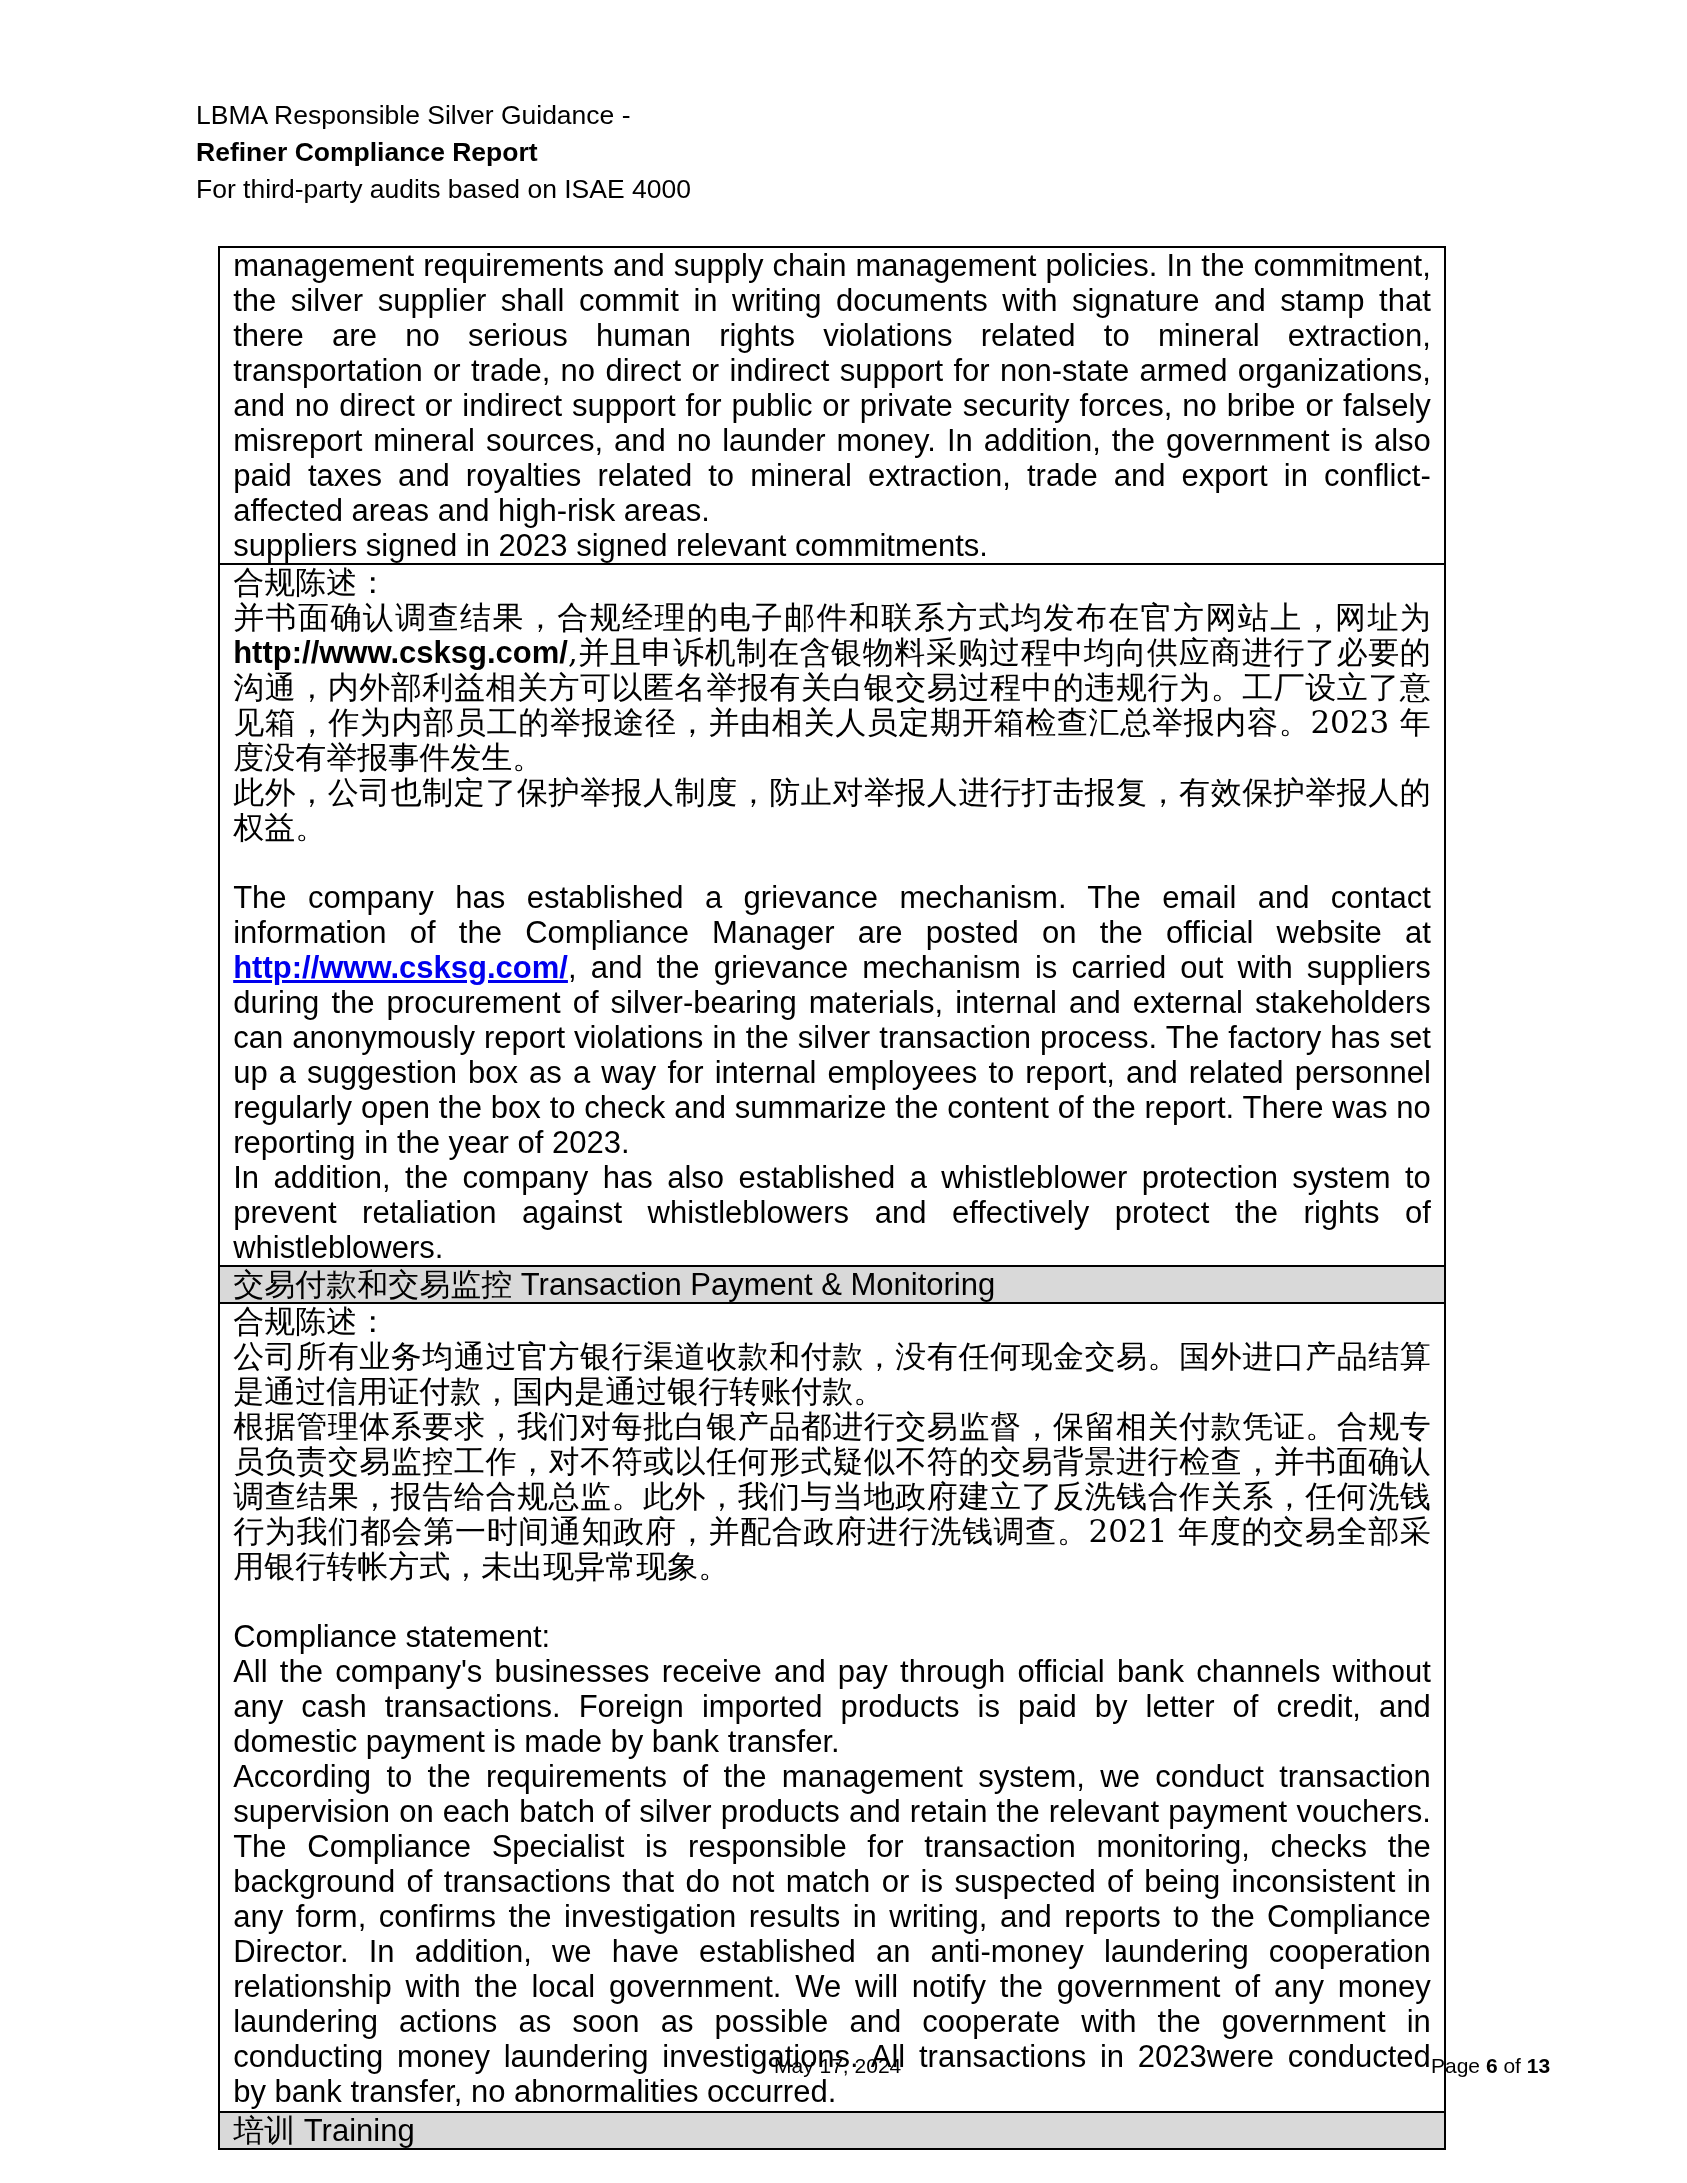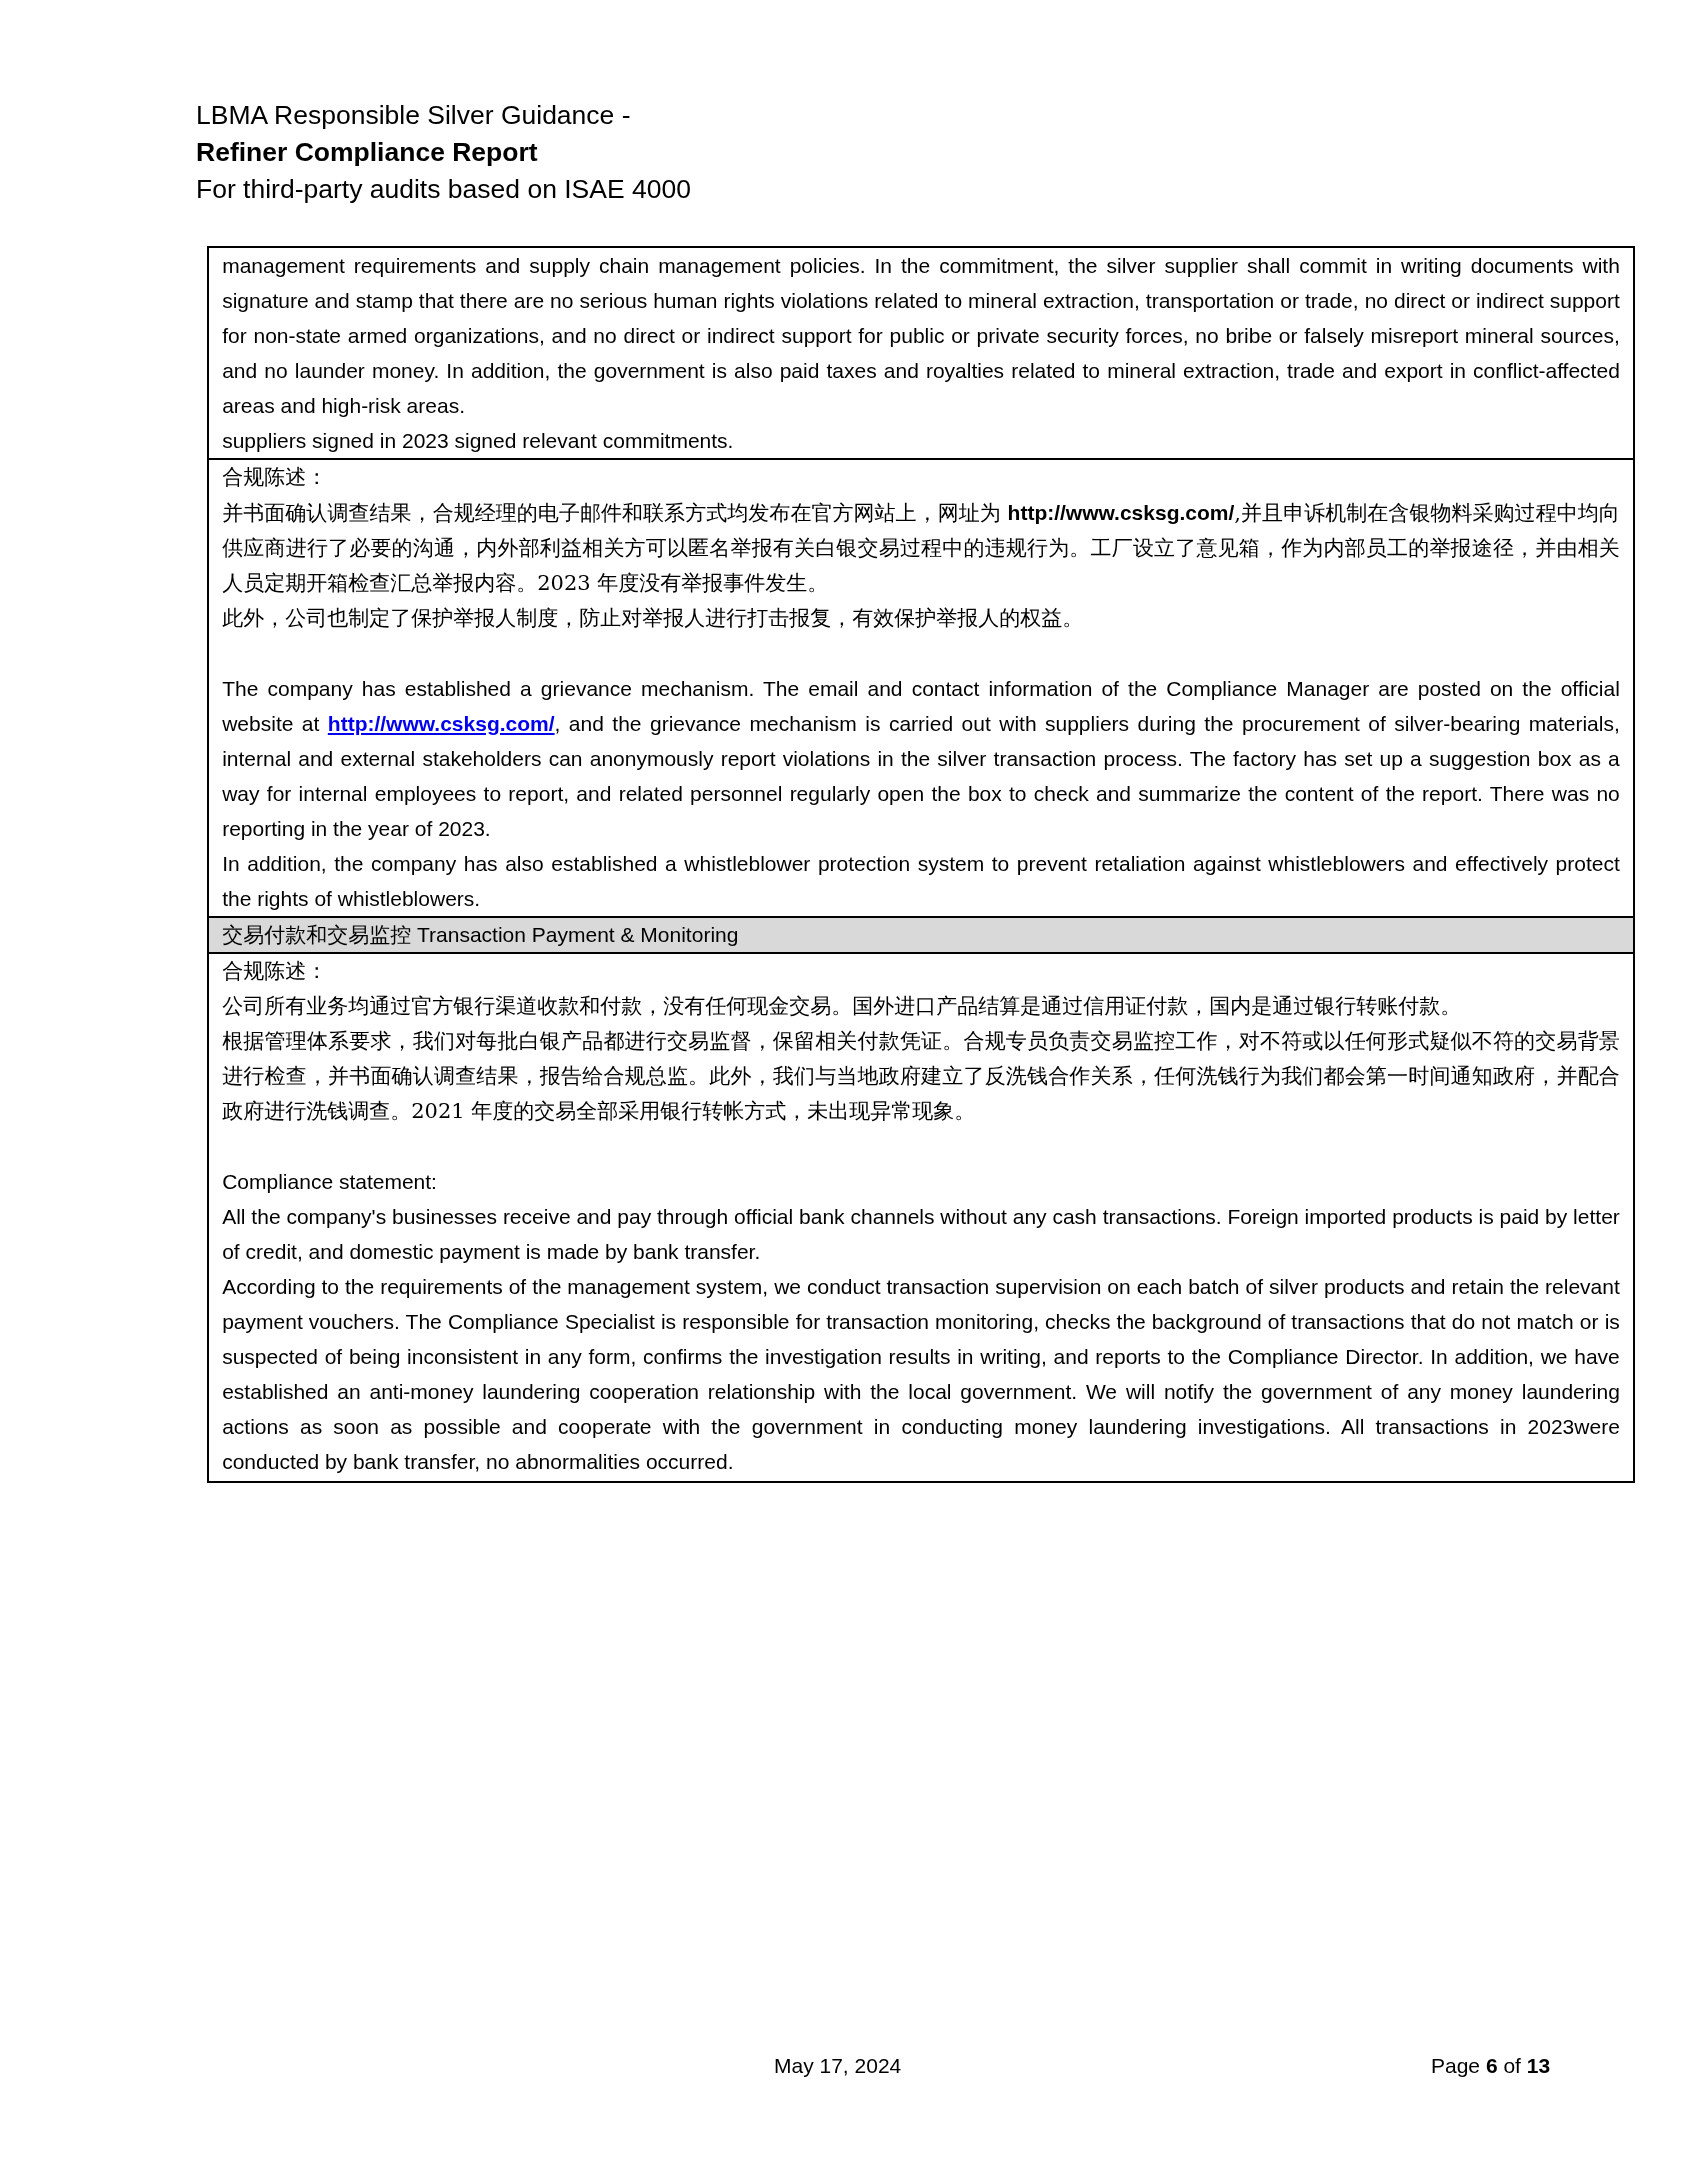--- a/index.html
+++ b/index.html
@@ -1,21 +1,21 @@
 <!DOCTYPE html>
 <html style="font-size:10.6px"><head>
 <meta charset="utf-8">
 <style>
   html, body { margin: 0; padding: 0; background: #ffffff; }
   body { width: 1687px; height: 2183px; position: relative; overflow: hidden;
          font-family: "Liberation Sans", "DejaVu Sans", sans-serif; color: #000; }
   .doc-header { position: absolute; left: 196px; top: 97px; font-size: 26.5px; line-height: 37px; }
   .doc-header .bold { font-weight: bold; }
-  table.report { position: absolute; left: 207px; top: 246px; width: 1428px;
-                 border-collapse: collapse; font-size: 21px; }
+  table.report { position: absolute; left: 218px; top: 246px; width: 1228px;
+                 border-collapse: collapse; font-size: 31px; }
   table.report td { border: 2px solid #000; padding: 0 13.2px; vertical-align: top; }
   td.section-head { background: #d9d9d9; line-height: 34px; padding-top: 1.3px; padding-bottom: 1.3px; }
   td.section-body { line-height: 35px; padding-top: 2px; padding-bottom: 20px; }
   .para { text-align: justify; margin: 0; }
   .blank { height: 35px; }
   .zh { font-family: "DejaVu Serif", "Liberation Serif", serif; }
   .b { font-weight: bold; }
   a.link { color: #0000ee; text-decoration: underline; font-weight: bold; }
   .footer { position: absolute; top: 2054px; font-size: 21px; }
   .footer.date { left: 774px; text-align: right; }
@@ -61,18 +61,24 @@
       <p class="para zh">合规陈述：</p>
       <p class="para zh">公司所有业务均通过官方银行渠道收款和付款，没有任何现金交易。国外进口产品结算是通过信用证付款，国内是通过银行转账付款。</p>
       <p class="para zh">根据管理体系要求，我们对每批白银产品都进行交易监督，保留相关付款凭证。合规专员负责交易监控工作，对不符或以任何形式疑似不符的交易背景进行检查，并书面确认调查结果，报告给合规总监。此外，我们与当地政府建立了反洗钱合作关系，任何洗钱行为我们都会第一时间通知政府，并配合政府进行洗钱调查。2021 年度的交易全部采用银行转帐方式，未出现异常现象。</p>
       <div class="blank"></div>
       <p class="para">Compliance statement:</p>
       <p class="para">All the company's businesses receive and pay through official bank channels without any cash transactions. Foreign imported products is paid by letter of credit, and domestic payment is made by bank transfer.</p>
       <p class="para">According to the requirements of the management system, we conduct transaction supervision on each batch of silver products and retain the relevant payment vouchers. The Compliance Specialist is responsible for transaction monitoring, checks the background of transactions that do not match or is suspected of being inconsistent in any form, confirms the investigation results in writing, and reports to the Compliance Director. In addition, we have established an anti-money laundering cooperation relationship with the local government. We will notify the government of any money laundering actions as soon as possible and cooperate with the government in conducting money laundering investigations. All transactions in 2023were conducted by bank transfer, no abnormalities occurred.</p>
     </td>
   </tr>
 
+  <tr>
+    <td class="section-head">
+      <span class="zh">培训</span>
+      <span>Training</span>
+    </td>
+  </tr>
 </tbody>
   </table>
 
 <div class="footer date">May 17, 2024</div>
 <div class="footer page"><span>Page </span><span class="b">6</span><span> of </span><span class="b">13</span></div>
 
 
 </body></html>

